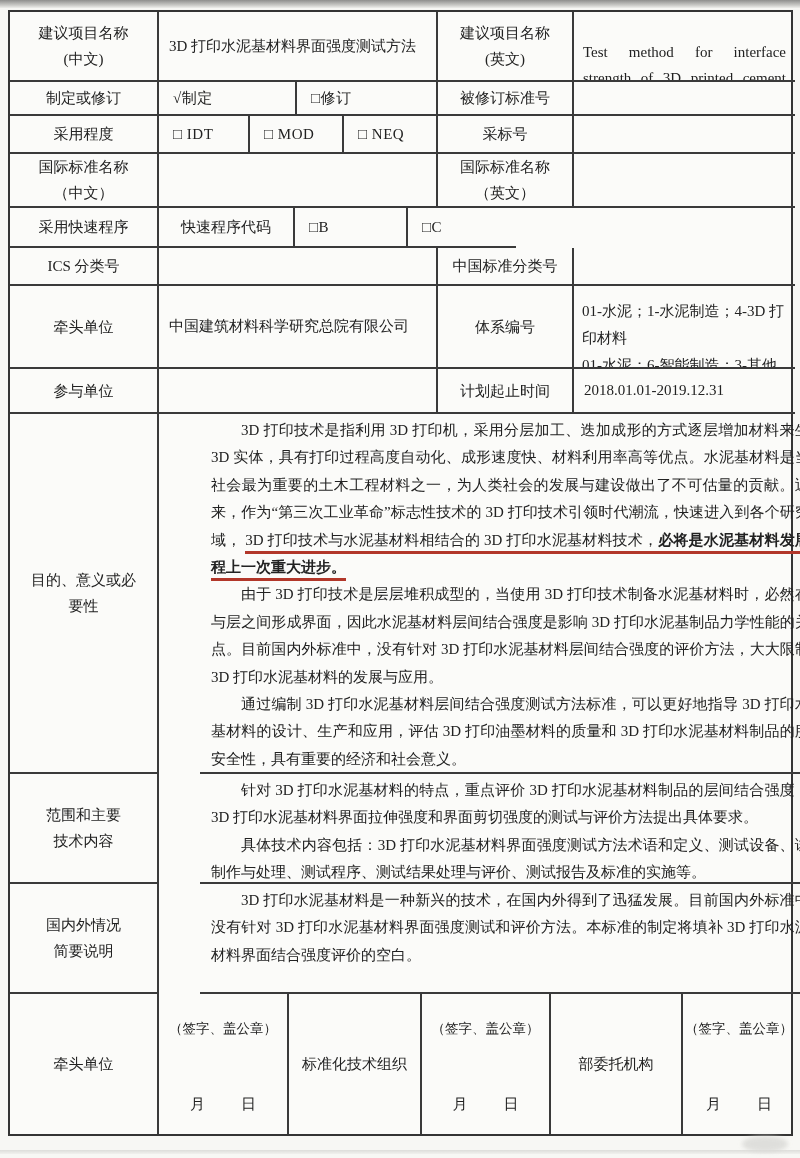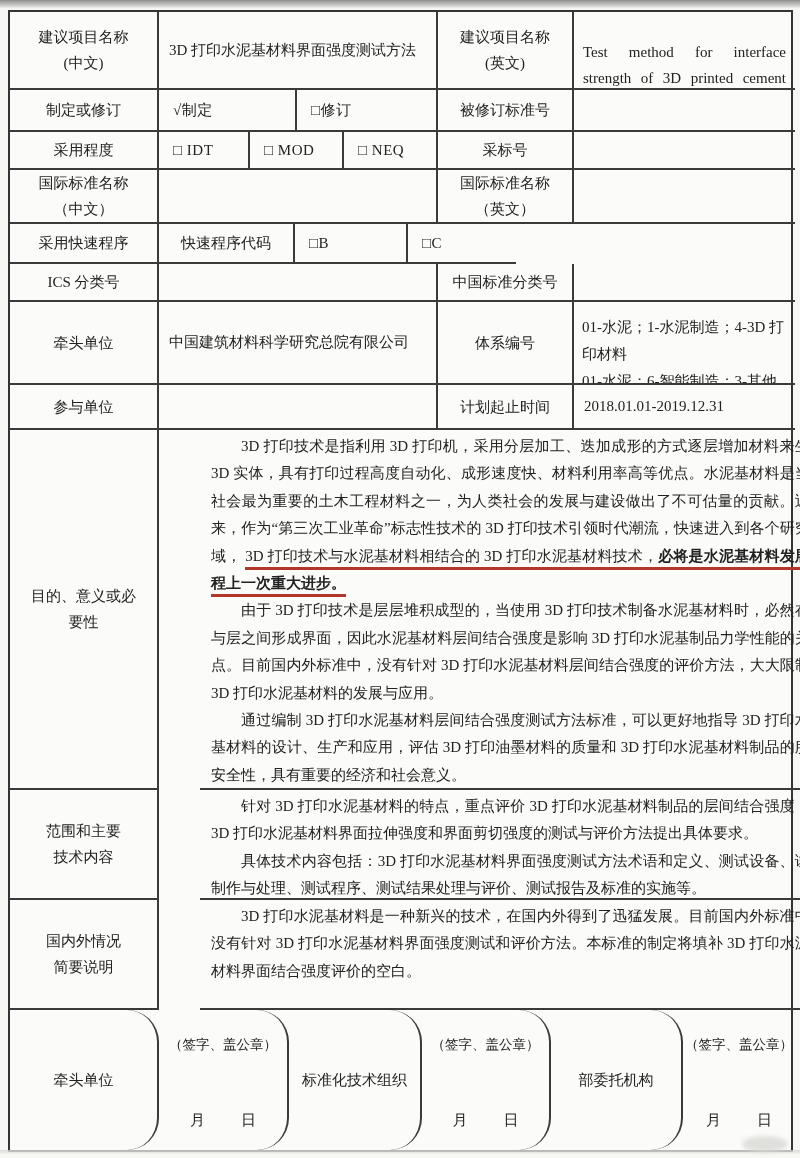--- a/index.html
+++ b/index.html
@@ -22,21 +22,21 @@
     border:2px solid #343434;background:#fbfbf9;
     box-sizing:border-box;
   }
   .row{display:flex;width:100%;}
   .cell{
     box-sizing:border-box;flex-shrink:0;flex-grow:0;
     border-right:2px solid #3a3a3a;border-bottom:2px solid #3a3a3a;
     overflow:hidden;position:relative;
   }
   .cell:last-child{border-right:none;}
-  .row:last-child .cell{border-bottom:none;border-radius:32px;}
+  .row:last-child .cell{border-bottom:none;}
 
   .lbl{display:flex;flex-direction:column;align-items:center;justify-content:center;
     text-align:center;font-size:15px;line-height:26px;}
   .val{display:flex;align-items:center;padding:0 10px;font-size:15px;}
   .opt{display:flex;align-items:center;padding:0 0 0 14px;font-size:15px;letter-spacing:.5px;}
   .en{display:block;padding:7px 9px 0 9px;text-align:justify;line-height:26px;font-size:15px;margin-top:20px;}
   .multiline{display:block;padding:6px 6px 0 8px;font-size:15px;line-height:27px;text-align:left;margin-top:6px;}
 
   .text{display:block;padding:3px 11px 0 11px;font-size:15px;margin-left:41px;}
   .text p{margin:0;text-indent:2em;text-align:justify;line-height:27.4px;}
@@ -48,34 +48,34 @@
   .sig-label{margin-top:26px;font-size:13.5px;white-space:nowrap;}
   .dateline{margin-top:auto;margin-bottom:20px;display:flex;justify-content:center;gap:36px;font-size:15px;}
 </style>
 </head>
 <body>
 
 <div class="top-band"></div>
 
 <div class="tbl">
 
-  <div class="row" style="height:78px">
+  <div class="row" style="height:70px">
     <div class="cell lbl" style="flex:0 0 149px">
       <div>建议项目名称</div>
       <div>(中文)</div>
     </div>
     <div class="cell val" style="flex:0 0 279px">3D 打印水泥基材料界面强度测试方法</div>
     <div class="cell lbl" style="flex:0 0 136px">
       <div>建议项目名称</div>
       <div>(英文)</div>
     </div>
     <div class="cell en" style="flex:0 0 221px">Test method for interface strength of 3D printed cement base material</div>
   </div>
 
-  <div class="row" style="height:42px">
+  <div class="row" style="height:34px">
     <div class="cell lbl" style="flex:0 0 149px">制定或修订</div>
     <div class="cell opt" style="flex:0 0 138px">√制定</div>
     <div class="cell opt" style="flex:0 0 141px">□修订</div>
     <div class="cell lbl" style="flex:0 0 136px">被修订标准号</div>
     <div class="cell val" style="flex:0 0 221px"></div>
   </div>
 
   <div class="row" style="height:38px">
     <div class="cell lbl" style="flex:0 0 149px">采用程度</div>
     <div class="cell opt" style="flex:0 0 91px">□ IDT</div>

